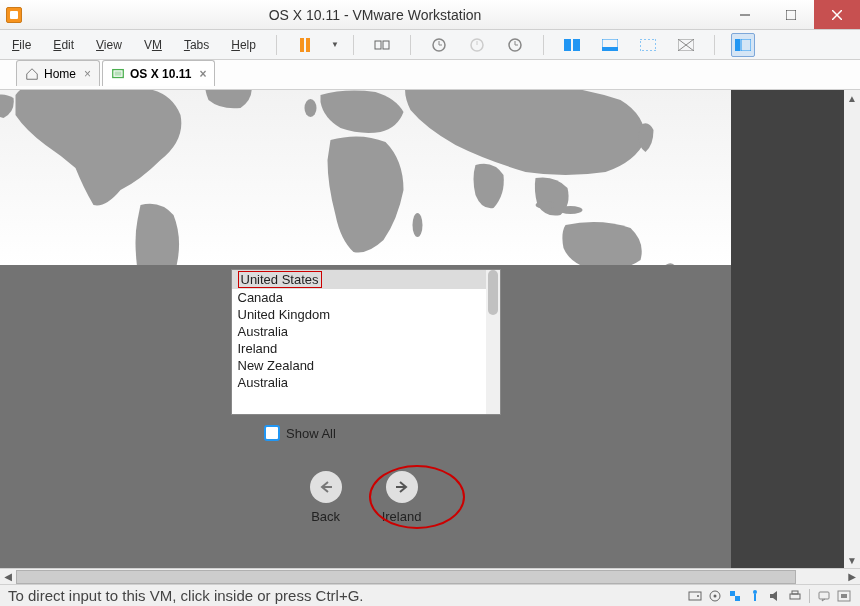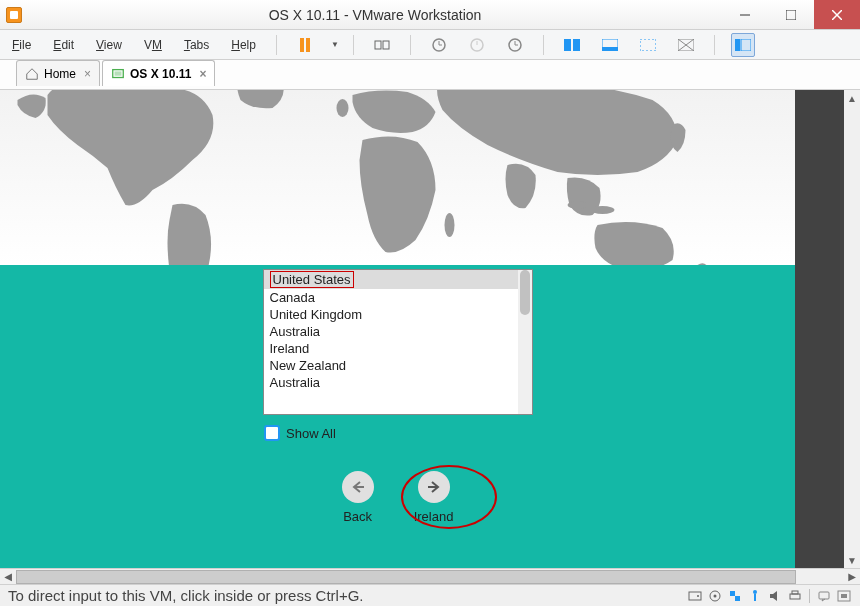--- a/index.html
+++ b/index.html
@@ -152,23 +152,23 @@
     
     
     .content-area {
       flex: 1;
       position: relative;
       background: #1e1e1e;
       display: flex;
       overflow: hidden;
     }
     .vm-screen {
-      background: #14b8a6;
-      position: relative;
-      width: 795px;
+      background: #737373;
+      position: relative;
+      width: 731px;
       margin-right: 0;
       overflow: hidden;
     }
     .world-map {
       width: 100%;
       height: 175px;
       background: linear-gradient(to bottom, #f2f2f2 0%, #fff 100%);
       position: relative;
       overflow: hidden;
     }

